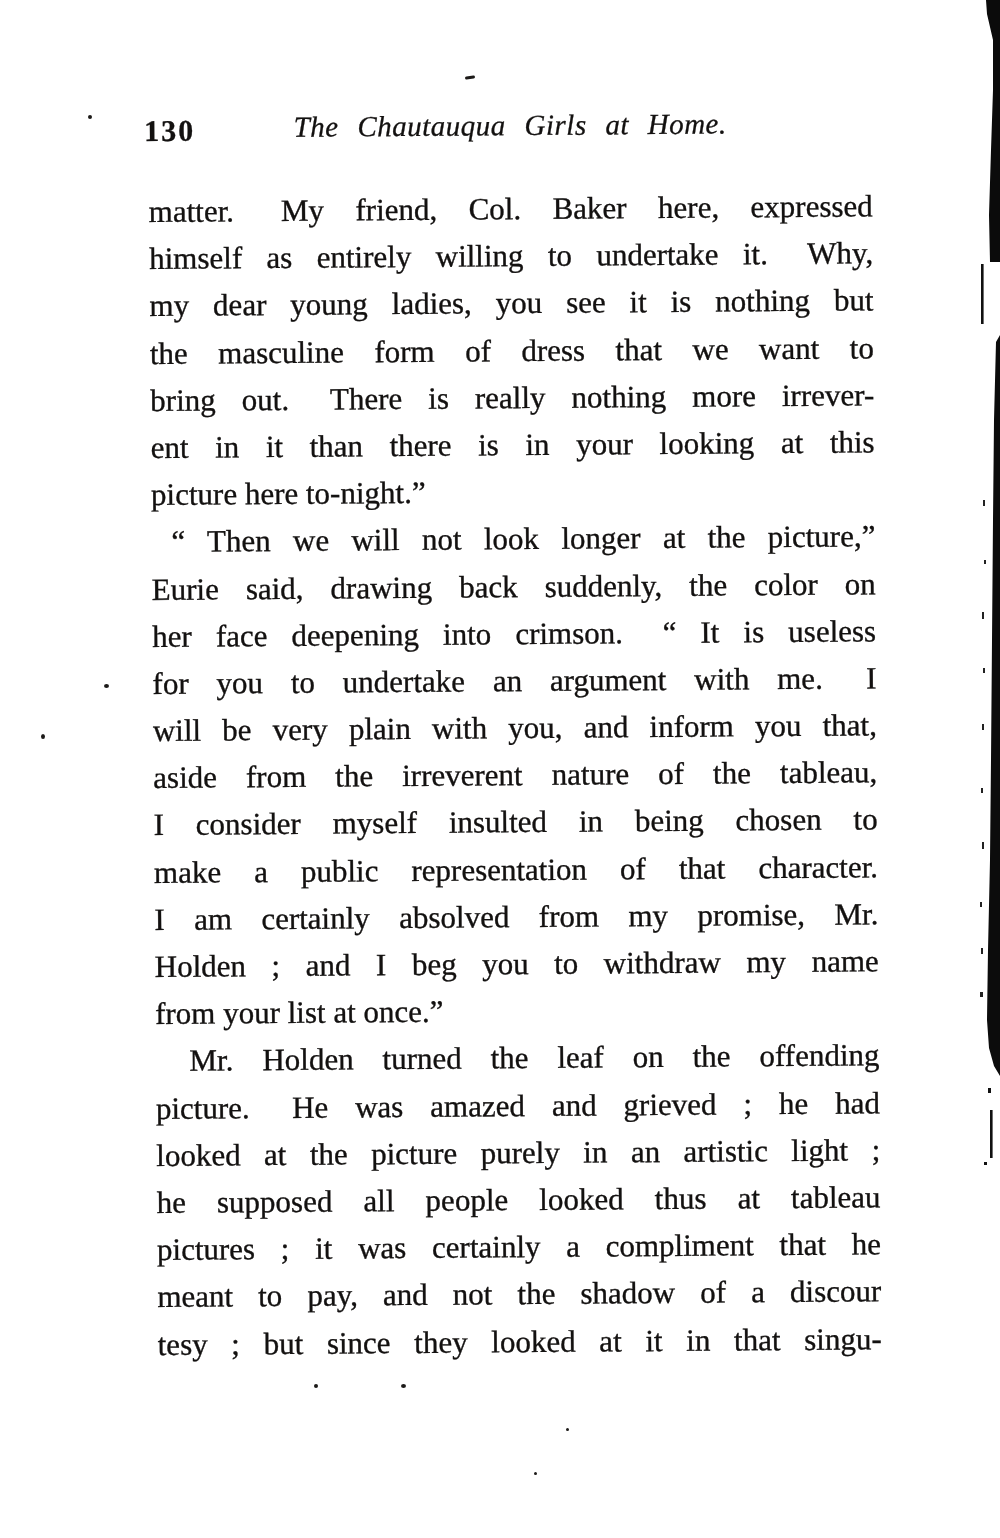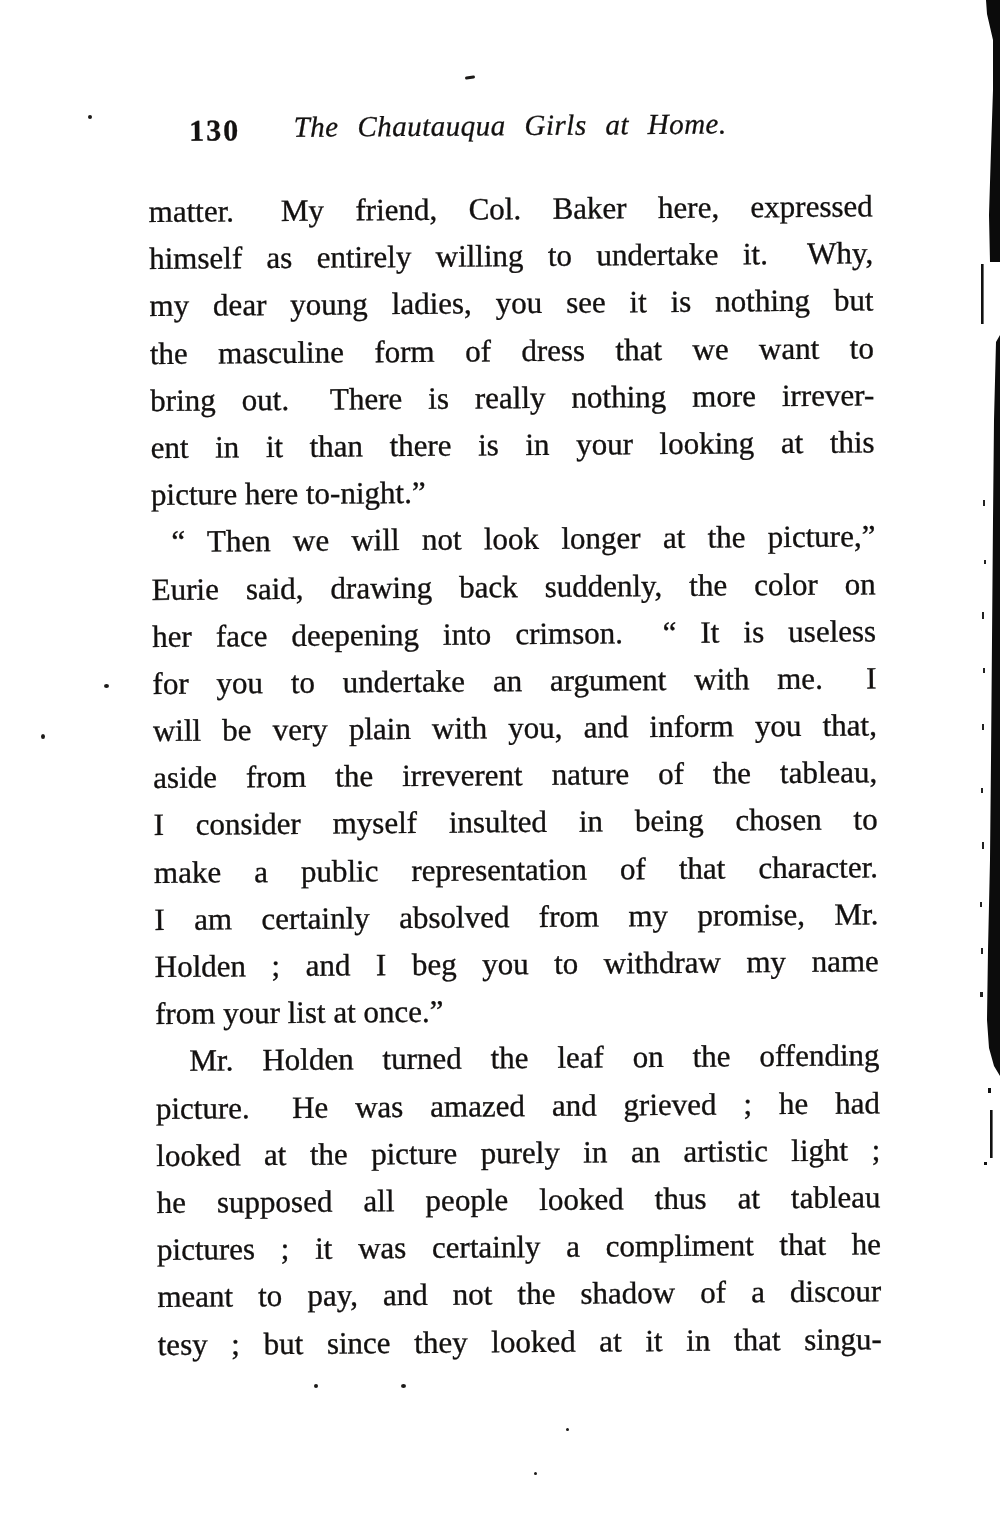--- a/index.html
+++ b/index.html
@@ -24,21 +24,20 @@
     position:relative;
     height:42px;
     text-align:center;
   }
   .page-number {
     position:absolute;
     left:-4px; top:2px;
     font-size:30px;
     font-weight:bold;
     letter-spacing:2px;
-    margin-left:45px;
     -webkit-text-stroke:0.3px #131110;
   }
   .running-title {
     display:inline-block;
     font-style:italic;
     font-size:29px;
     letter-spacing:0.5px;
     word-spacing:11px;
     -webkit-text-stroke:0.3px #131110;
   }

